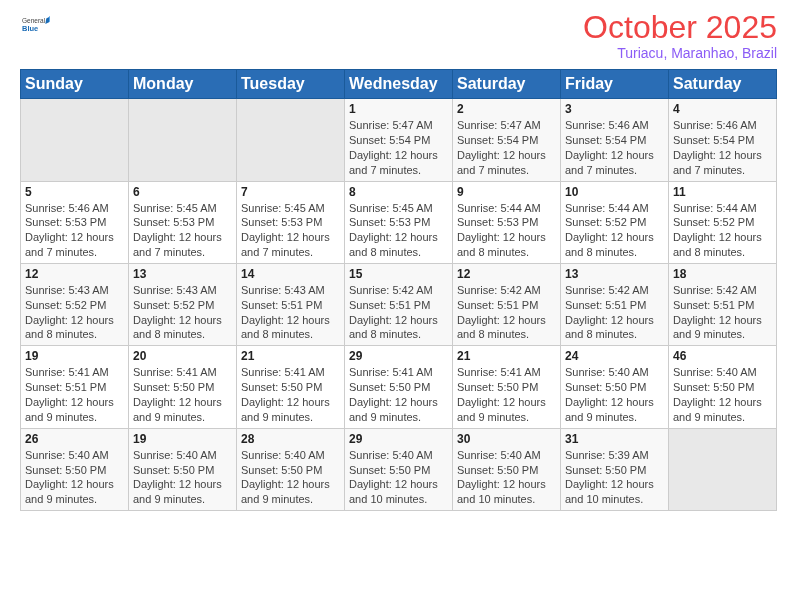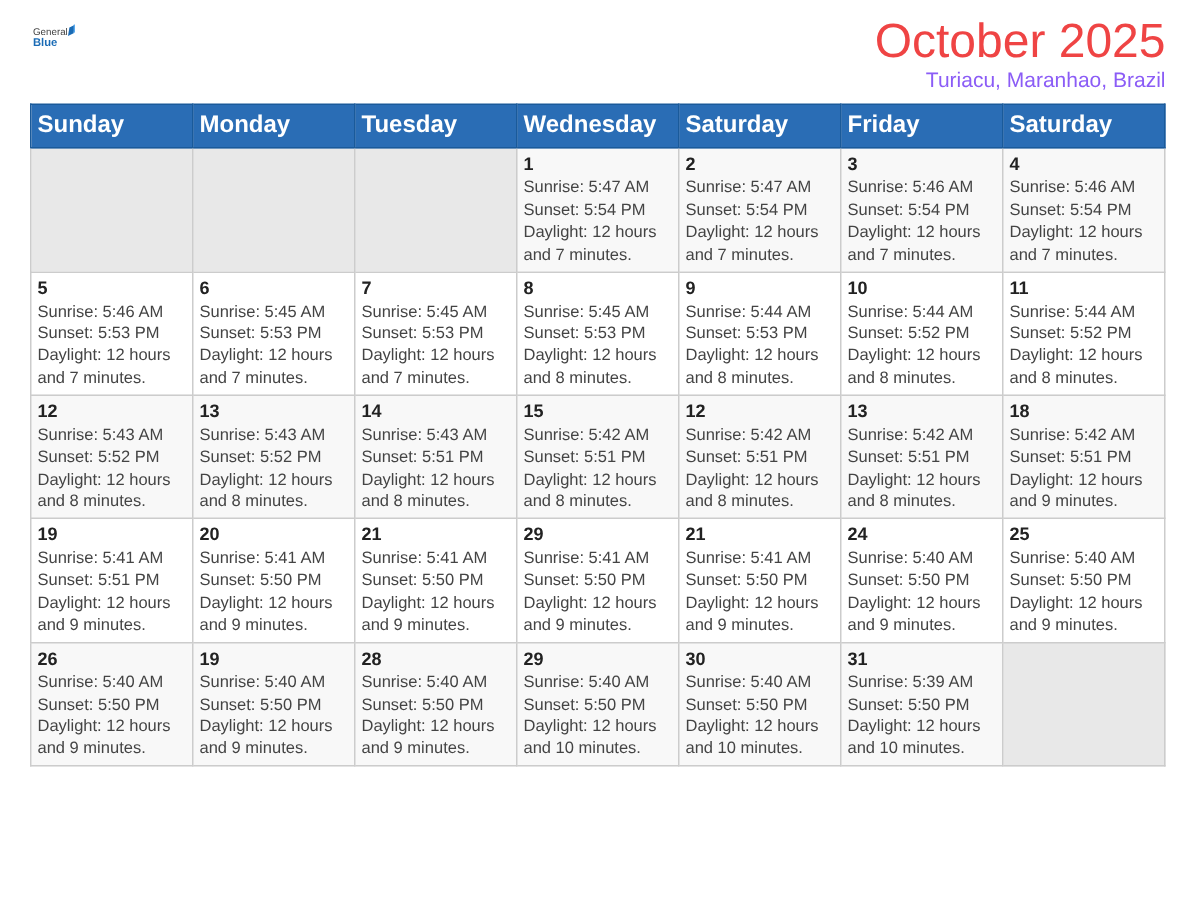--- a/index.html
+++ b/index.html
@@ -293,21 +293,21 @@
 and 9 minutes.</div>
           </td>
           <td>
             <span class="day-number">24</span>
             <div class="day-info" style="white-space: pre-line;">Sunrise: 5:40 AM
 Sunset: 5:50 PM
 Daylight: 12 hours
 and 9 minutes.</div>
           </td>
           <td>
-            <span class="day-number">25</span>
+            <span class="day-number">46</span>
             <div class="day-info" style="white-space: pre-line;">Sunrise: 5:40 AM
 Sunset: 5:50 PM
 Daylight: 12 hours
 and 9 minutes.</div>
           </td>
         </tr>
         <tr>
           <td>
             <span class="day-number">26</span>
             <div class="day-info" style="white-space: pre-line;">Sunrise: 5:40 AM

